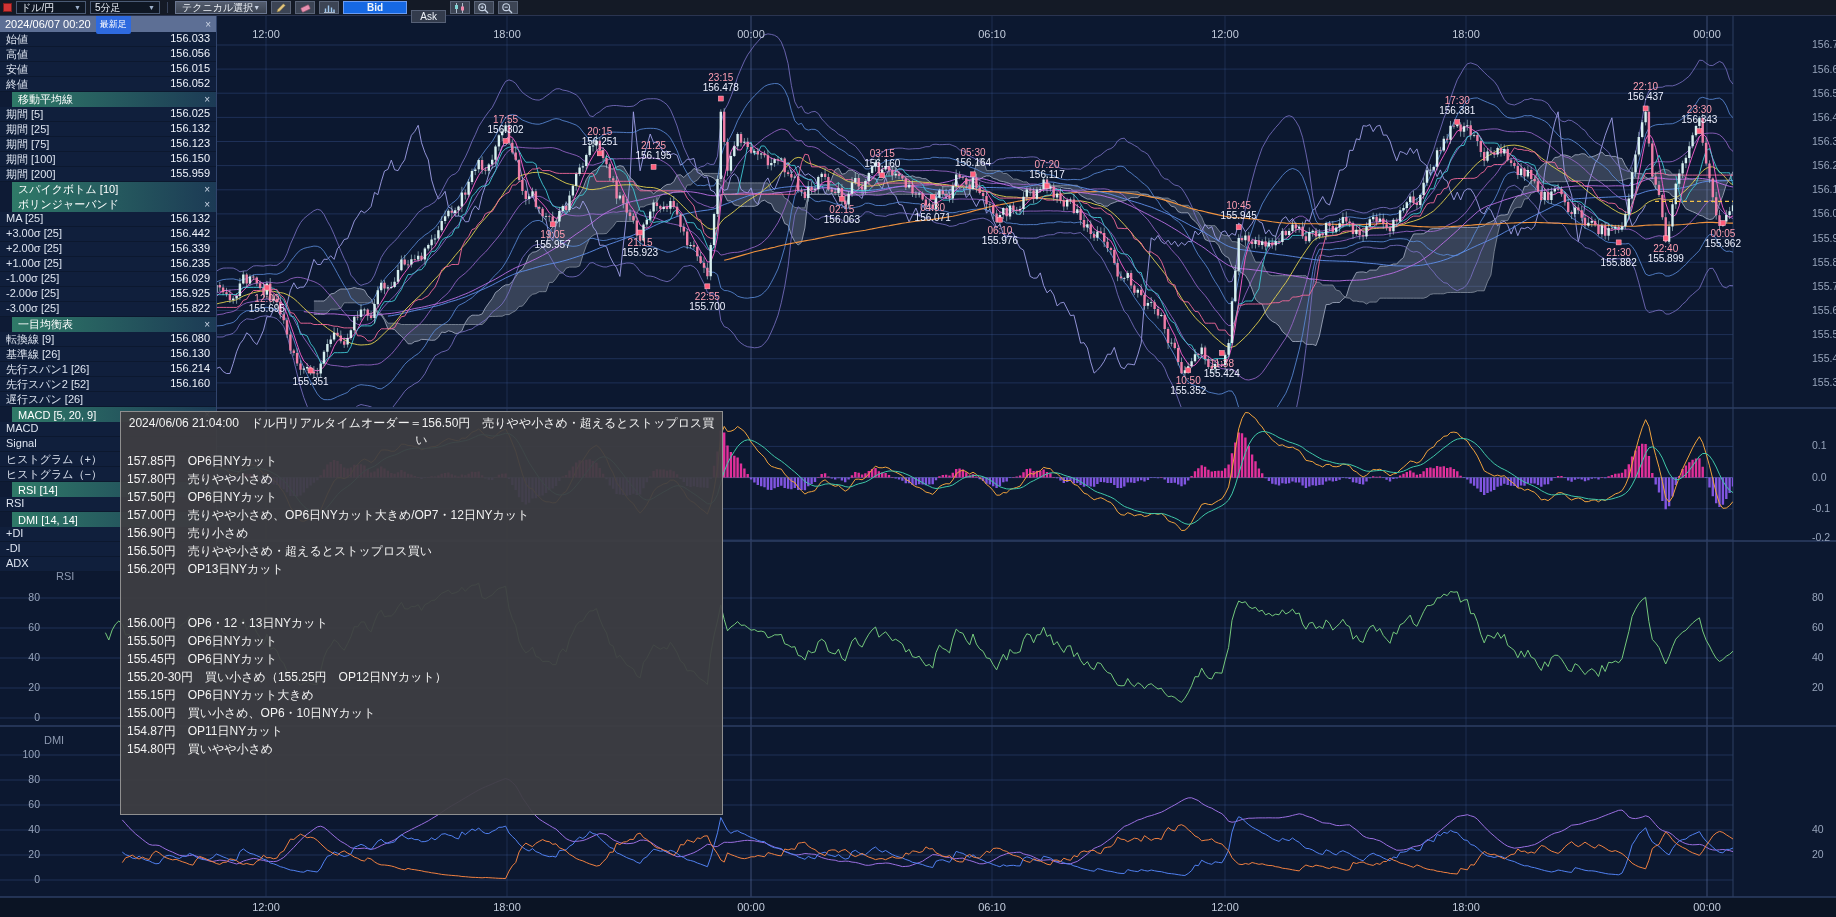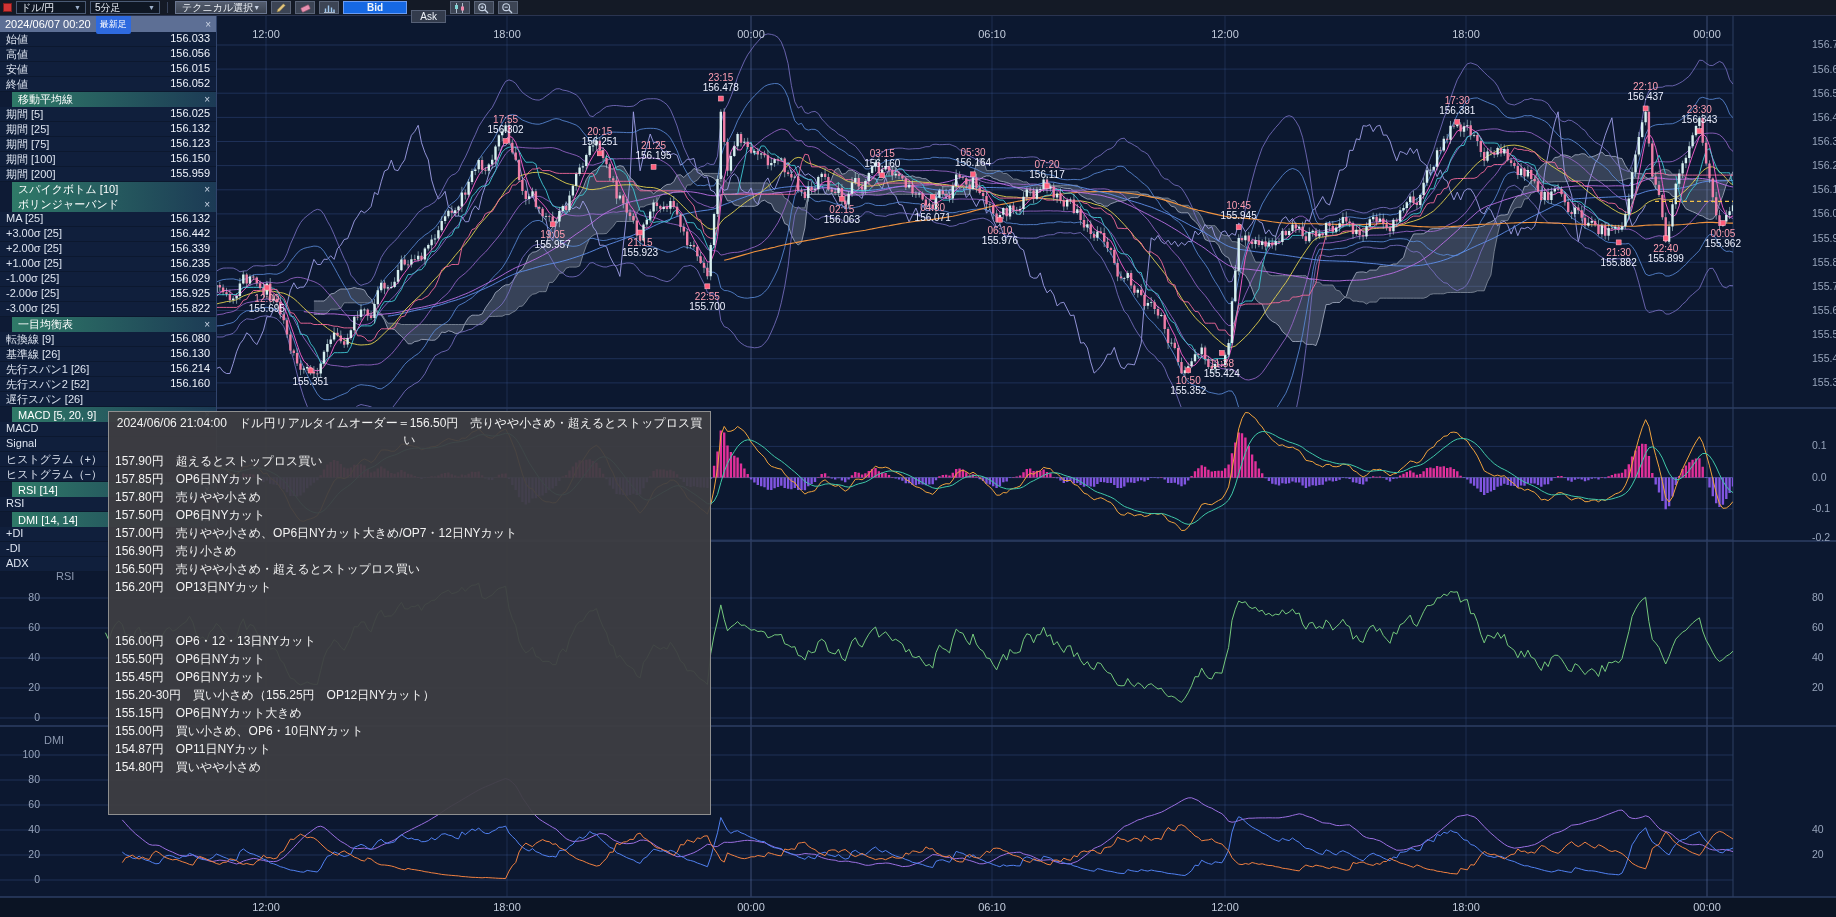--- a/index.html
+++ b/index.html
@@ -33,21 +33,21 @@
   .badge{background:#2e6adf;color:#fff;font-size:9px;padding:4px 4px;margin-left:5px;border-radius:2px;line-height:12px;}
   .ip-close{margin-left:auto;color:#cdd6e6;font-size:10px;}
   .ip-row{height:15px;display:flex;align-items:flex-start;padding:0 6px;background:#101f3c;
     border-bottom:1px solid rgba(0,0,0,.22);}
   .ip-row .lbl{white-space:nowrap;}
   .ip-row .val{margin-left:auto;color:#f0f4fc;}
   .ip-sec{height:15px;display:flex;align-items:center;padding:0 6px;color:#fff;
     background:linear-gradient(90deg,#2f7a68,#1c3a55);white-space:nowrap;margin-left:12px;}
 
   
-  #order-board{position:absolute;left:108px;top:411px;width:603px;height:404px;z-index:20;
+  #order-board{position:absolute;left:120px;top:411px;width:603px;height:404px;z-index:20;
     background:rgba(62,62,66,0.94);border:1px solid #8f8f8f;color:#f2f2f2;font-size:12px;
     padding:3px 6px;overflow:hidden;}
   .ob-title{text-align:center;line-height:17px;margin-bottom:3px;white-space:normal;}
   .ob-line{line-height:18px;white-space:nowrap;}
 </style>
 </head>
 <body>
 
 <div id="app">
 
@@ -484,21 +484,20 @@
         <div class="ip-row">
           <span class="lbl">ADX</span>
           <span class="val"></span>
         </div>
       </div>
   </aside>
 
   <div id="order-board">
     <div class="ob-title">2024/06/06 21:04:00　ドル円リアルタイムオーダー＝156.50円　売りやや小さめ・超えるとストップロス買い</div>
     <div id="ob-lines">
-        <div class="ob-line">157.90円　超えるとストップロス買い</div>
         <div class="ob-line">157.85円　OP6日NYカット</div>
         <div class="ob-line">157.80円　売りやや小さめ</div>
         <div class="ob-line">157.50円　OP6日NYカット</div>
         <div class="ob-line">157.00円　売りやや小さめ、OP6日NYカット大きめ/OP7・12日NYカット</div>
         <div class="ob-line">156.90円　売り小さめ</div>
         <div class="ob-line">156.50円　売りやや小さめ・超えるとストップロス買い</div>
         <div class="ob-line">156.20円　OP13日NYカット</div>
         <div class="ob-line">&nbsp;</div>
         <div class="ob-line">&nbsp;</div>
         <div class="ob-line">156.00円　OP6・12・13日NYカット</div>

